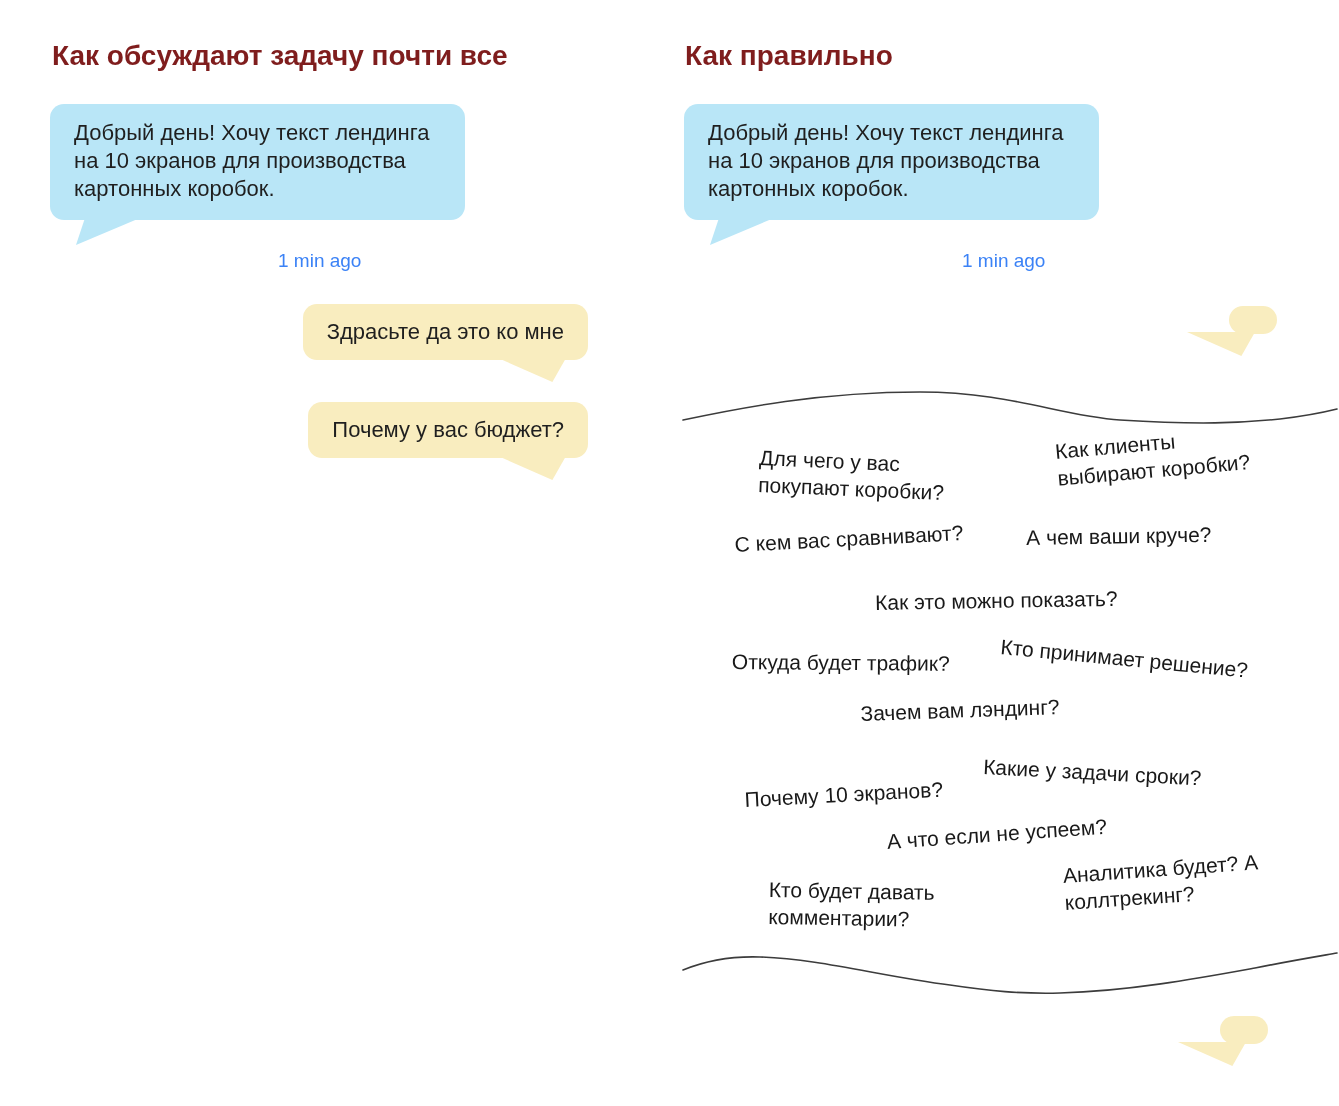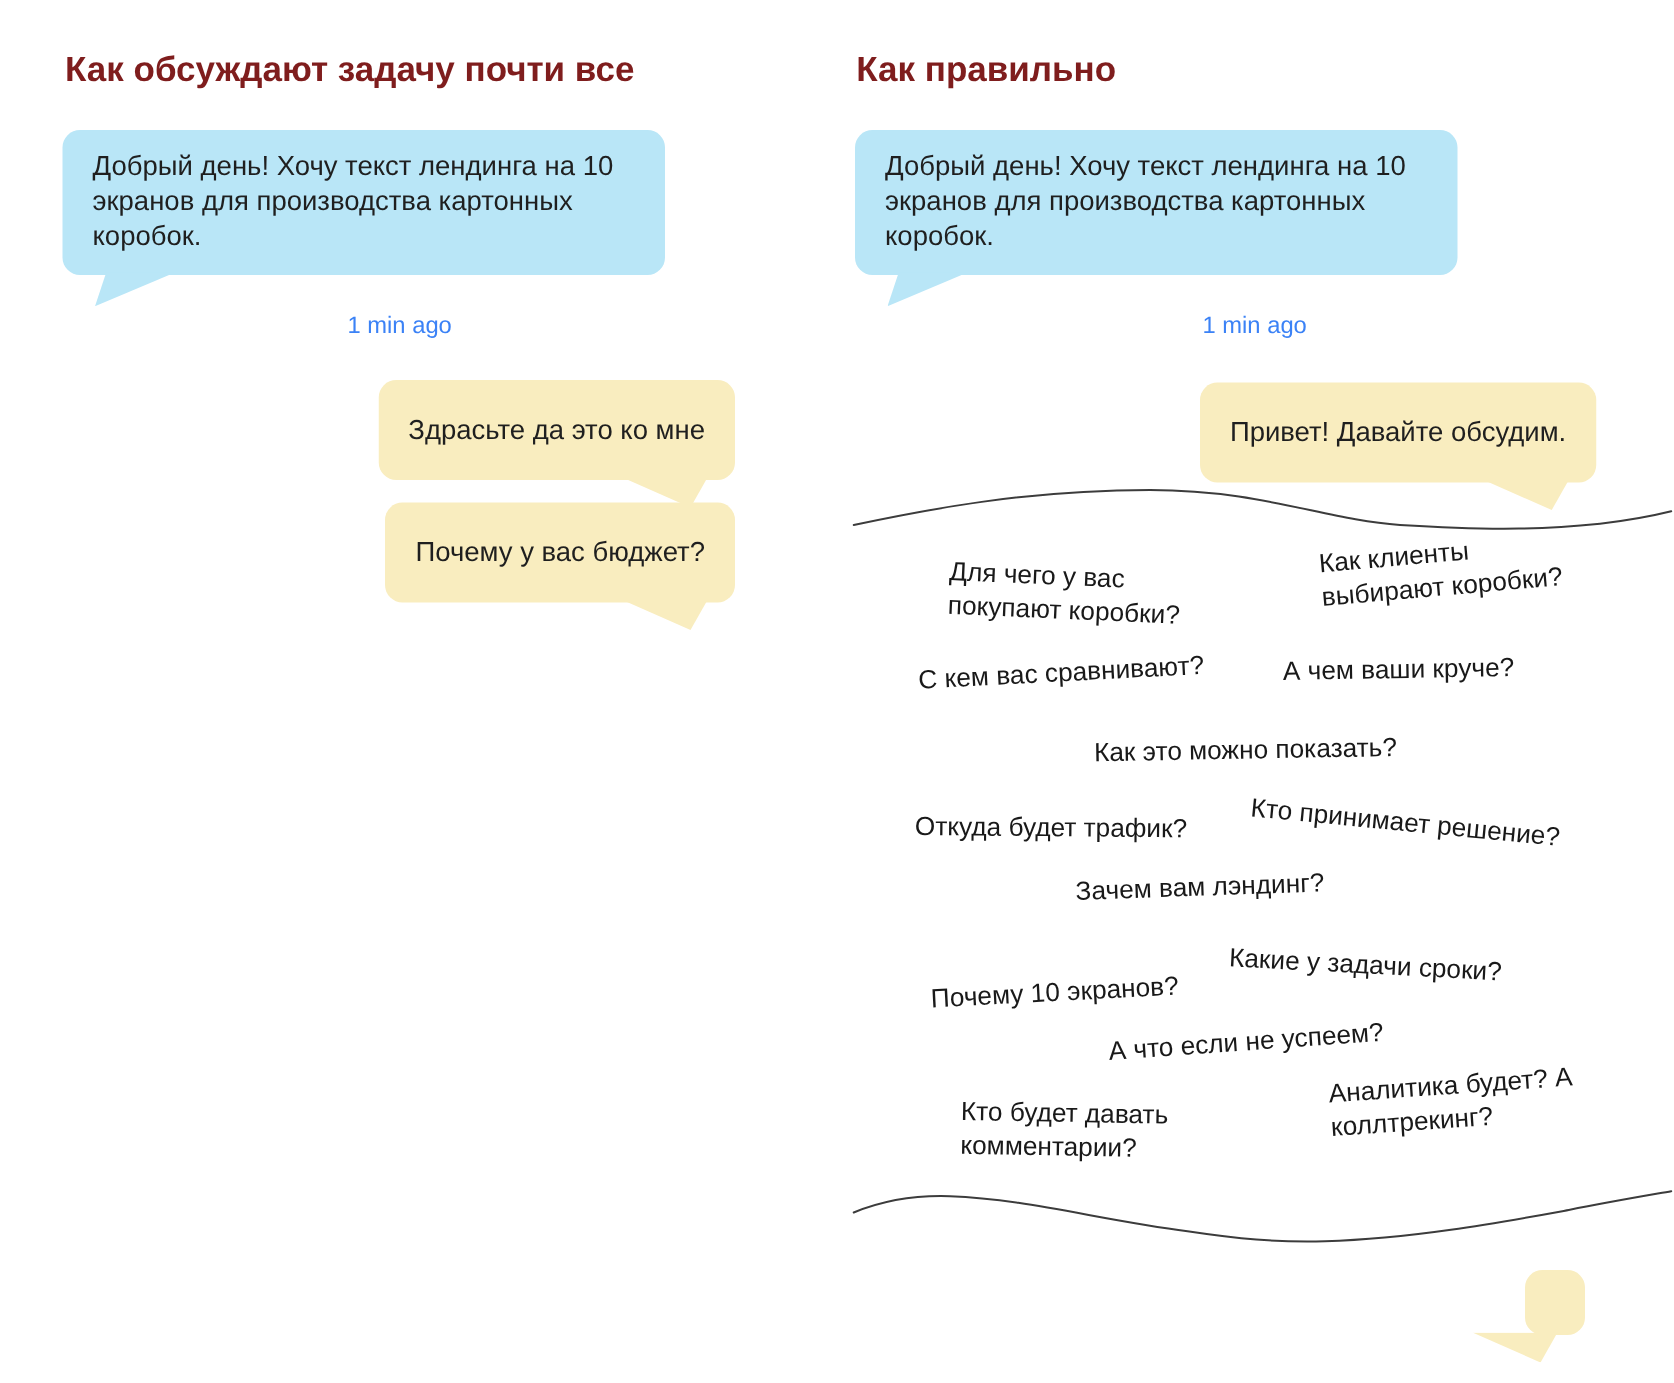--- a/index.html
+++ b/index.html
@@ -29,35 +29,35 @@
     line-height:28px;
     color:#1f1f1f;
   }
   .bubble .tail{
     position:absolute;
     top:calc(100% - 2px);
   }
   .client{
     background:#b9e6f7;
     padding:15px 24px 17px 24px;
-    width:482px;
+    width:415px;
     box-sizing:border-box;
   }
   .client .tail{
     left:26px;
     width:64px;height:27px;
     background:#b9e6f7;
     clip-path:polygon(14% 0,100% 0,0% 100%);
   }
   .client-left{left:50px;top:104px;}
   .client-right{left:684px;top:104px;}
 
   .reply{
     background:#f9edbf;
-    padding:26px 24px;
+    padding:14px 24px;
     white-space:nowrap;
   }
   .reply .tail{
     right:22px;
     width:68px;height:24px;
     background:#f9edbf;
     clip-path:polygon(0 0,100% 0,80% 100%);
   }
   .reply-l1{right:751px;top:304px;}
   .reply-l2{right:751px;top:402px;}
@@ -130,21 +130,20 @@
     <div class="panel-heading heading-right">Как правильно</div>
 
     <div class="bubble client client-right">
       <span>Добрый день! Хочу текст лендинга на 10 экранов для производства картонных коробок.</span>
       <div class="tail"></div>
     </div>
 
     <div class="timestamp ts-right">1 min ago</div>
 
     <div class="bubble reply reply-r1">
-      <span>Привет! Давайте обсудим.</span>
       <div class="tail"></div>
     </div>
 
     <svg class="wave wave-top" width="659" height="44" viewBox="0 0 659 44">
       <path d="M 3 34 C 60 22, 140 6, 240 6 C 330 6, 380 30, 440 34 C 520 39, 560 37, 600 33 C 625 30, 645 26, 657 23" fill="none" stroke="#3c3c3c" stroke-width="1.6" stroke-linecap="round"></path>
     </svg>
 
     <div>
       <div class="question wrap q0">Для чего у вас покупают коробки?</div>
       <div class="question wrap q1">Как клиенты выбирают коробки?</div>

